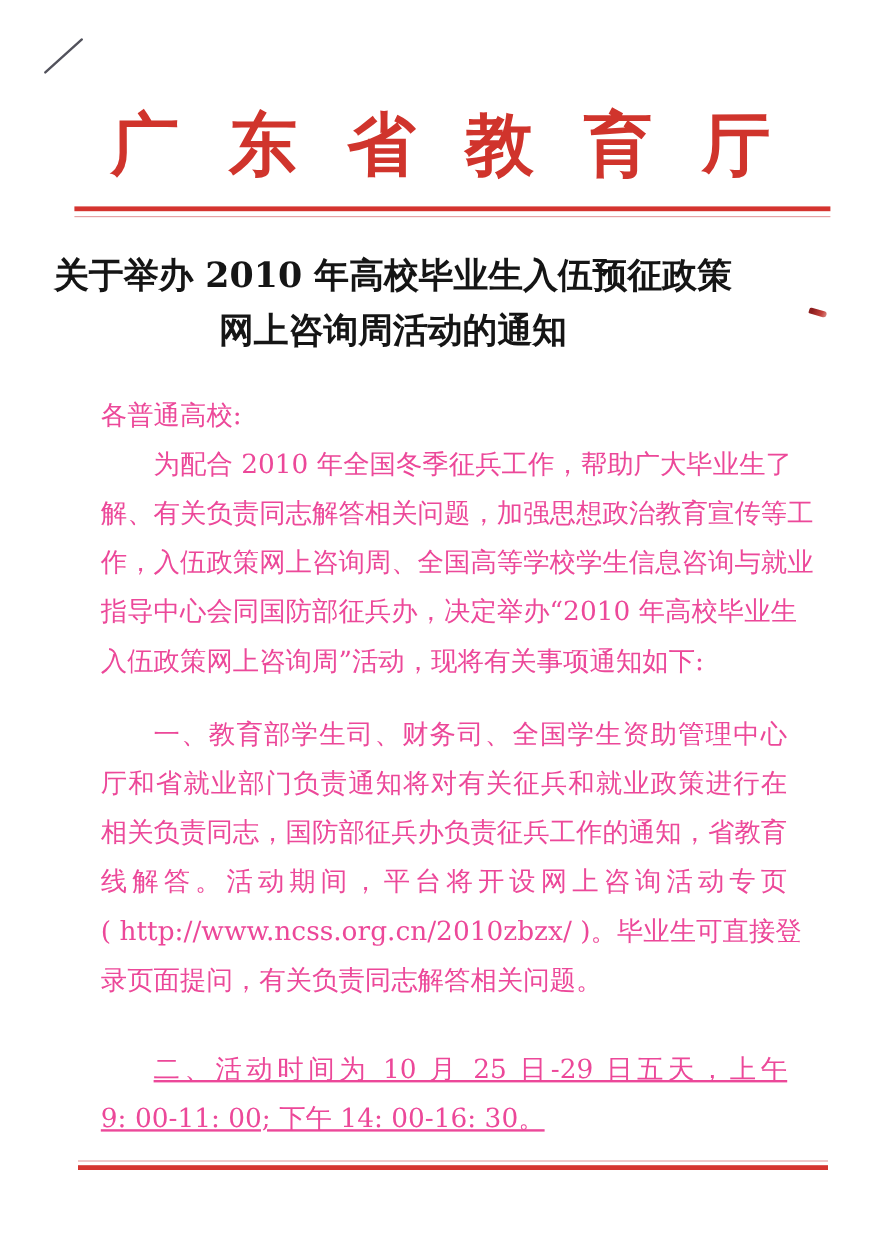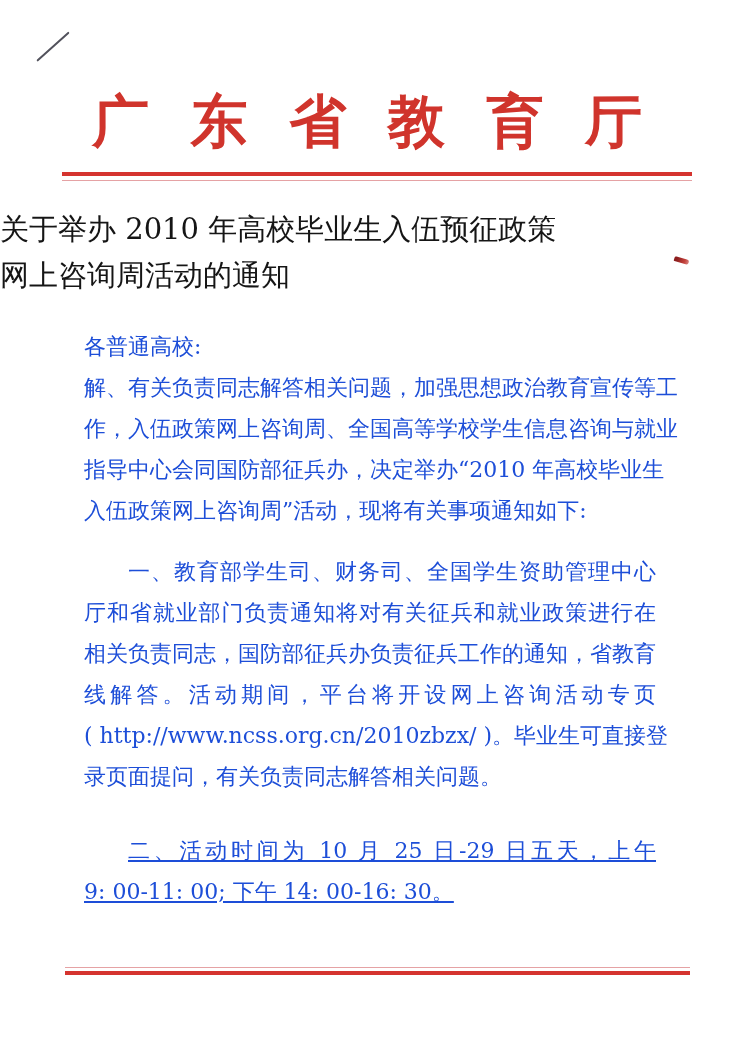--- a/index.html
+++ b/index.html
@@ -46,31 +46,32 @@
   .rule-bottom {
     position:absolute; left:65px; top:967px; width:625px;
     height:8px;
     border-top:1px solid #e5a2a4;
     border-bottom:4px solid #d5342f;
   }
 
   
   .doc-title {
     position:absolute; left:0; top:206px; width:655px;
-    font-size:29px; font-weight:normal;
+    text-align:center;
+    font-size:29px; font-weight:bold;
     line-height:46px;
     color:#151515;
   }
 
   
   .doc-body {
     position:absolute; left:84px; top:326px; width:572px;
     font-size:22px;
     line-height:41px;
-    color:#1d4ed8;
+    color:#ec4899;
   }
   .line {
     text-align:justify;
     text-align-last:justify;
     white-space:nowrap;
   }
   .line.end { text-align-last:left; }
   .line.indent { text-indent:2em; }
   .para-2 { margin-top:20px; }
   .para-3 { margin-top:33px;text-decoration:underline; }
@@ -94,20 +95,21 @@
 
 <div class="doc-title">
   <div>关于举办 2010 年高校毕业生入伍预征政策</div>
   <div>网上咨询周活动的通知</div>
 </div>
 
 <div class="doc-body">
   <div class="line end">各普通高校:</div>
 
   <div class="para-1">
+    <div class="line indent">为配合 2010 年全国冬季征兵工作，帮助广大毕业生了</div>
     <div class="line">解、有关负责同志解答相关问题，加强思想政治教育宣传等工</div>
     <div class="line">作，入伍政策网上咨询周、全国高等学校学生信息咨询与就业</div>
     <div class="line">指导中心会同国防部征兵办，决定举办“2010 年高校毕业生</div>
     <div class="line end">入伍政策网上咨询周”活动，现将有关事项通知如下:</div>
   </div>
 
   <div class="para-2">
     <div class="line indent">一、教育部学生司、财务司、全国学生资助管理中心</div>
     <div class="line">厅和省就业部门负责通知将对有关征兵和就业政策进行在</div>
     <div class="line">相关负责同志，国防部征兵办负责征兵工作的通知，省教育</div>

